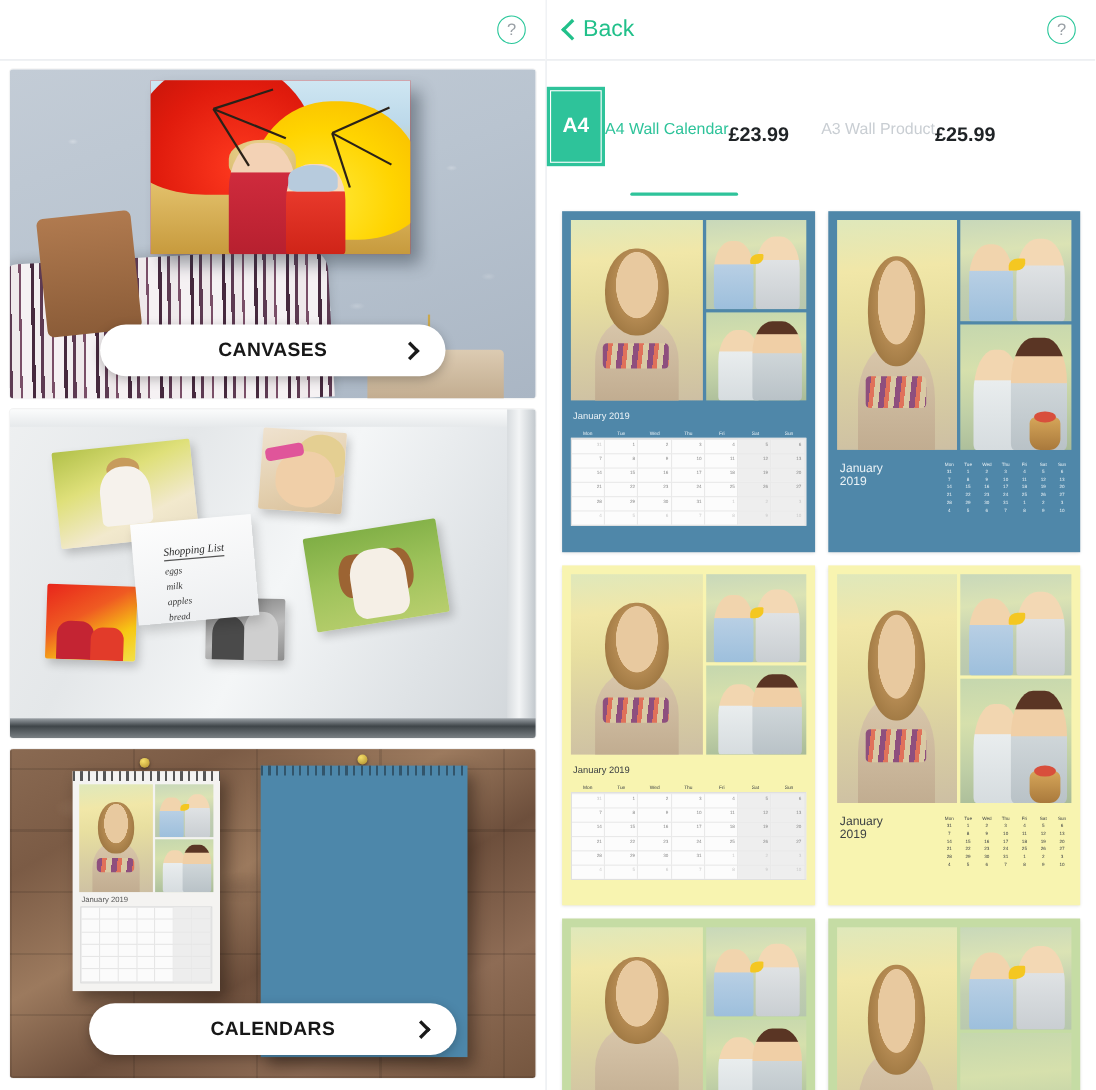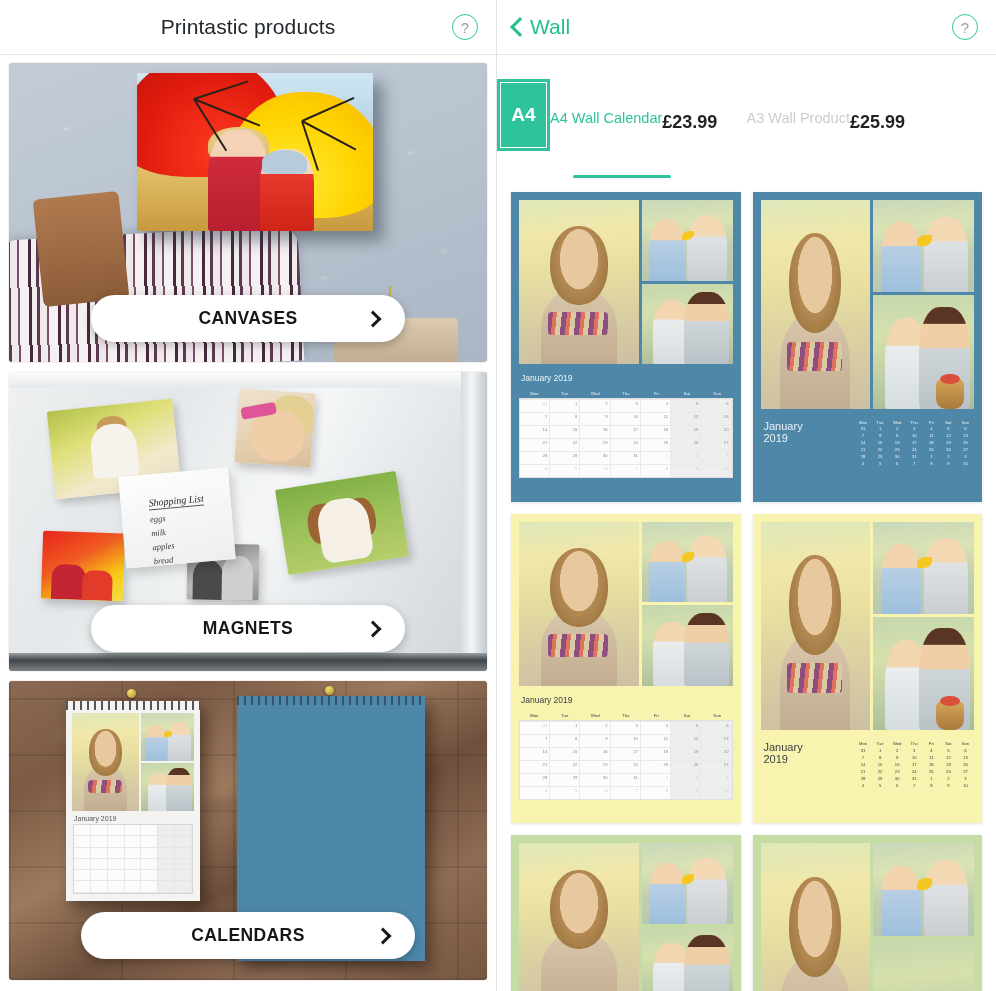--- a/index.html
+++ b/index.html
@@ -351,21 +351,20 @@
   .txt-dark  { color:#3c4043; }
 </style>
 </head>
 <body>
 
 <div class="app">
 
   <div class="panel panel-left">
 
     <div class="hdr">
-      <div class="hdr-title">Printastic products</div>
       <div class="help-icon">?</div>
     </div>
 
     <div class="left-body">
 
       <div class="prod-card">
         <div class="scene scene-canvas">
           <div class="wall-tex"></div>
           <div class="sofa"></div>
           <div class="sofa-cushion"></div>
@@ -421,24 +420,20 @@
             </div>
           <div class="note">
             <div class="note-title">Shopping List</div>
             <div class="note-line">eggs</div>
             <div class="note-line">milk</div>
             <div class="note-line">apples</div>
             <div class="note-line">bread</div>
           </div>
           <div class="fridge-bottom"></div>
         </div>
-        <div class="cta cta-magnets">
-          <span class="cta-label">MAGNETS</span>
-          <span class="cta-chev"></span>
-        </div>
       </div>
 
       <div class="prod-card">
         <div class="scene scene-cal">
           <div class="brick-spot"></div>
           <div class="nail" style="left:118px; top:8px;"></div>
           <div class="nail" style="left:316px; top:5px;"></div>
 
           <div class="wallcal wallcal-white">
             <div class="spiral"></div>
@@ -532,21 +527,21 @@
       </div>
 
     </div>
   </div>
 
   <div class="panel panel-right">
 
     <div class="hdr">
       <div class="hdr-back">
         <span class="chev-back"></span>
-        <span class="back-label">Wall</span>
+        <span class="back-label">Back</span>
       </div>
       <div class="help-icon">?</div>
     </div>
 
     <div class="opt-tabs">
       <div class="opt-tab">
         <div class="swatch swatch-a4">A4</div>
         <div class="opt-name opt-name-active">A4 Wall Calendar</div>
         <div class="opt-price">£23.99</div>
         <div class="opt-underline"></div>

